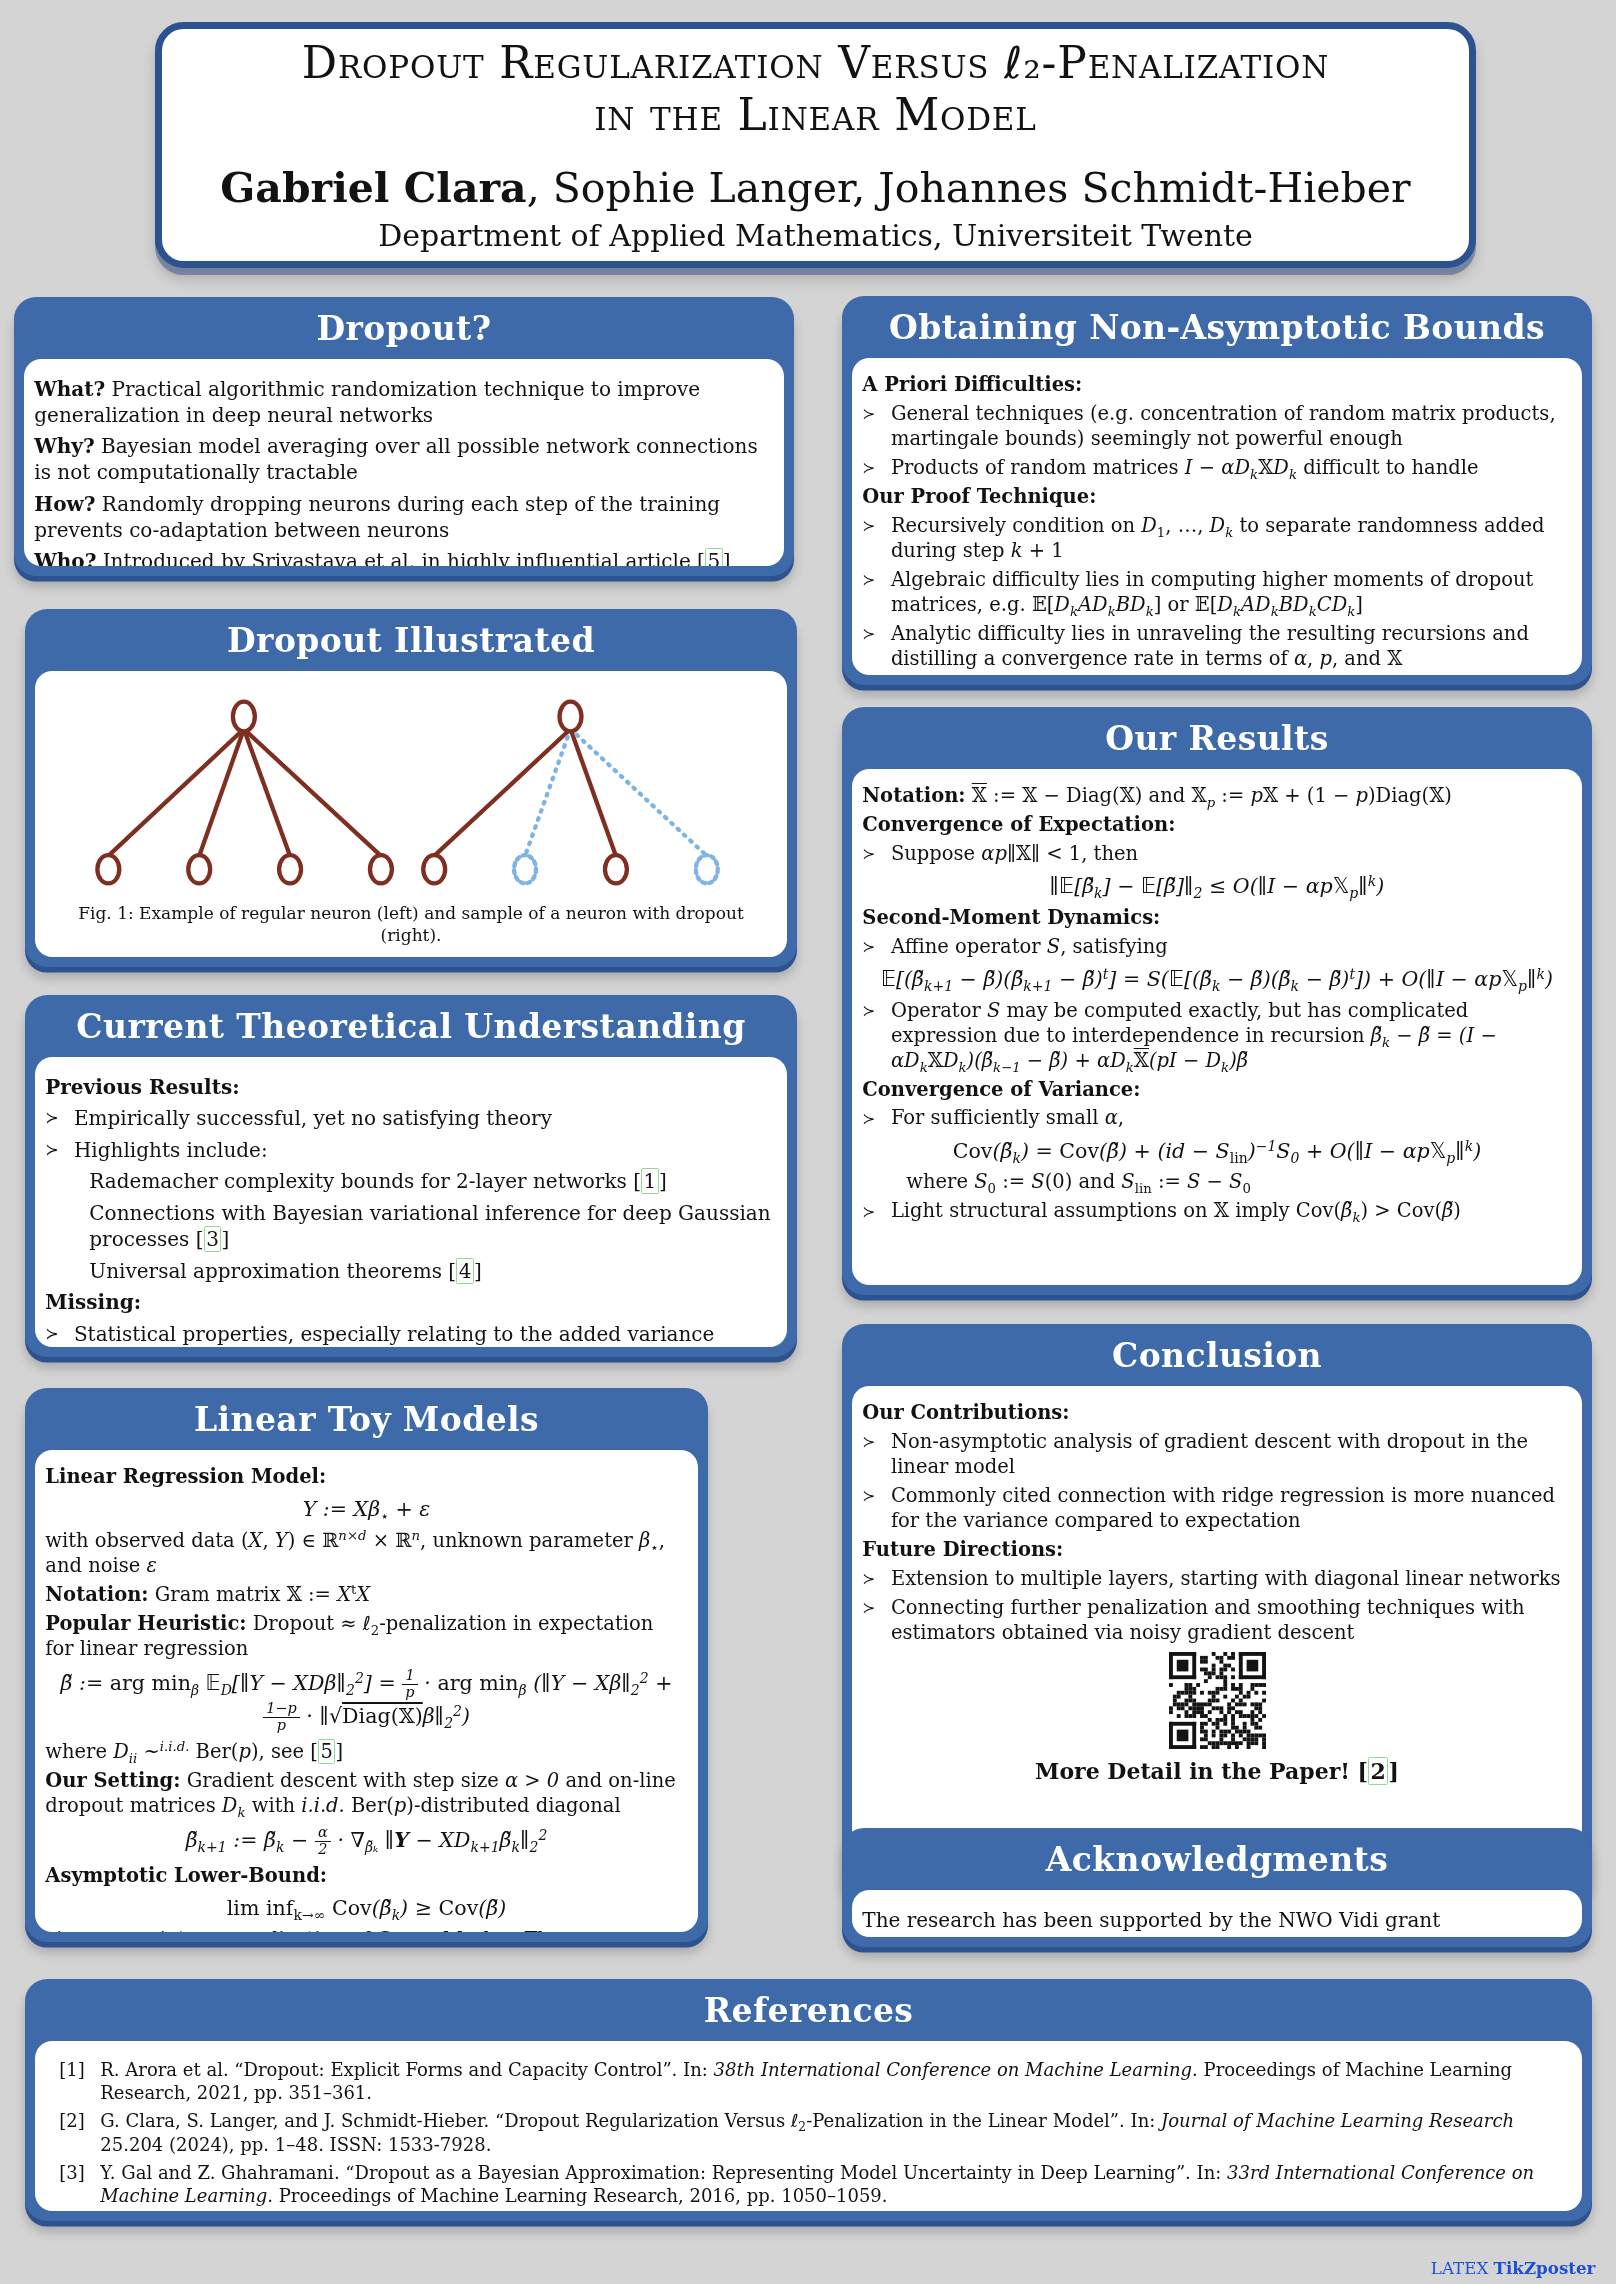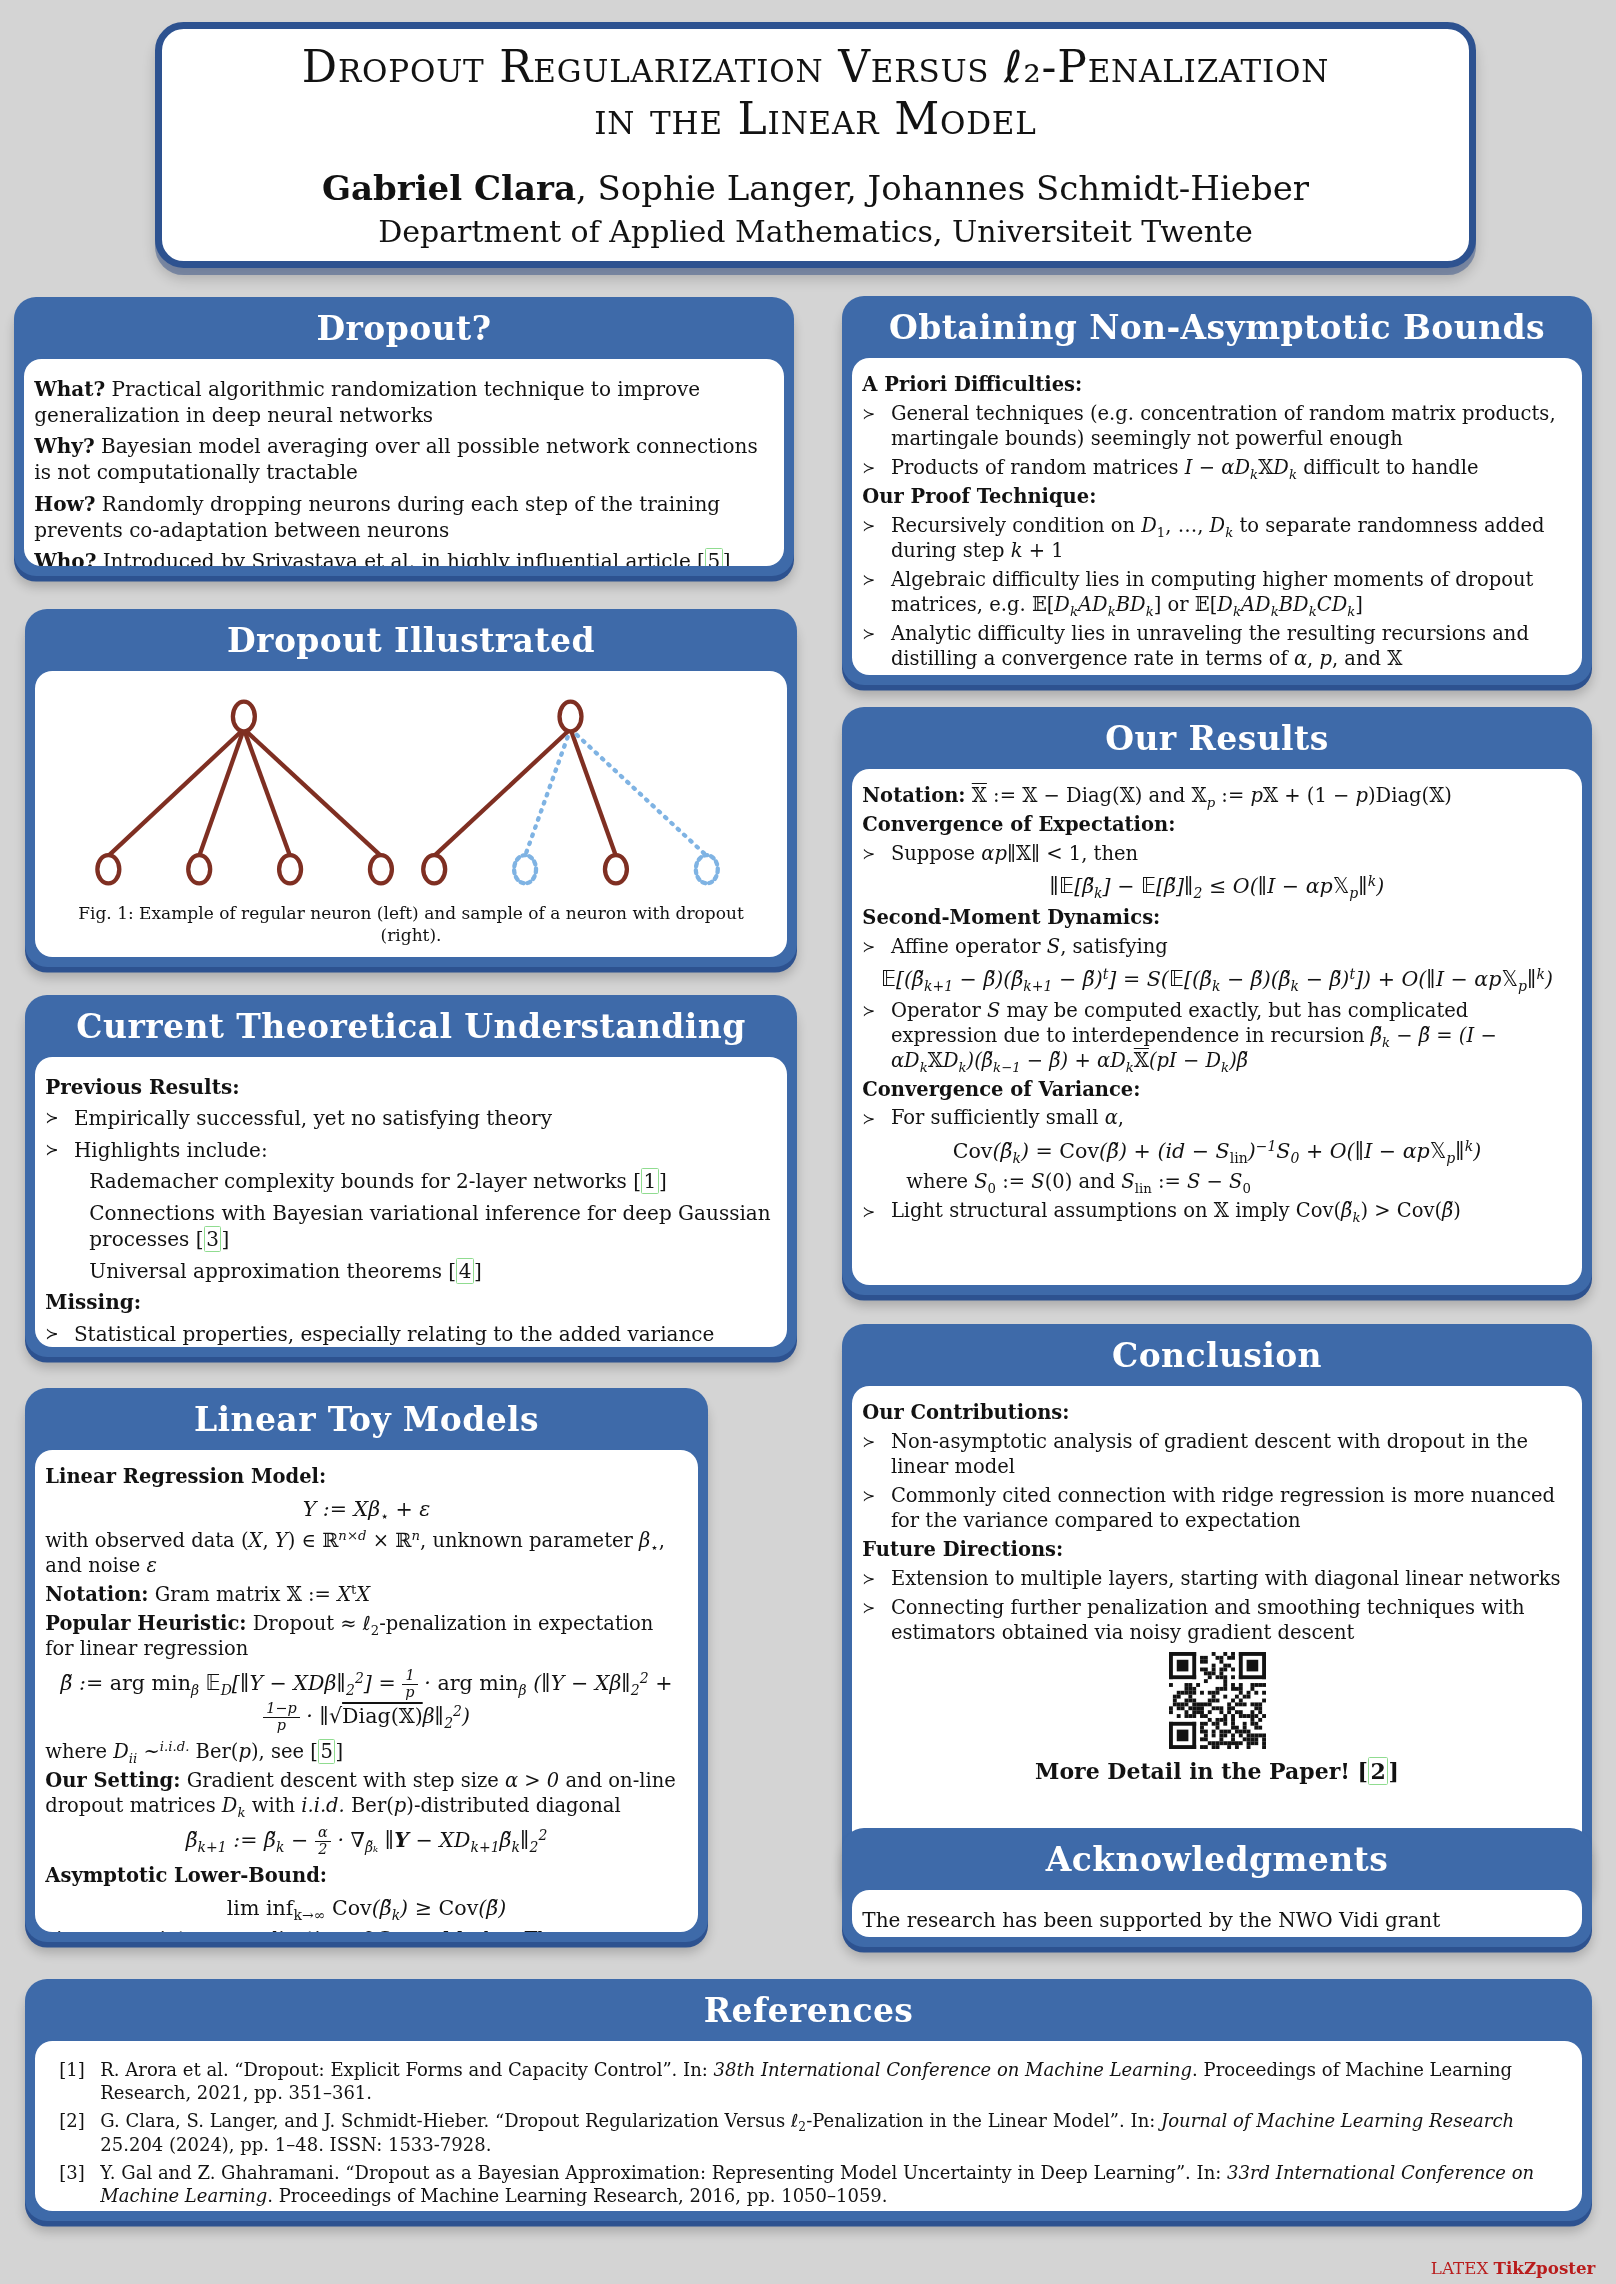--- a/index.html
+++ b/index.html
@@ -5,21 +5,21 @@
   html,body{margin:0;padding:0;background:#d4d4d4;}
   .poster{position:relative;width:1616px;height:2284px;background:var(--bg,#d4d4d4);
     font-family:"DejaVu Serif","DejaVu Sans",serif;color:var(--text,#121212);overflow:hidden;}
 
   
   .title-card{position:absolute;left:155px;top:22px;width:1307px;height:232px;background:#fff;
     border:7.1px solid var(--block-border,#2d5290);border-radius:28.6px;
     box-shadow:0 7.1px 0 rgba(40,70,130,.45),0 11px 12.7px rgba(0,0,0,.18);
     display:flex;flex-direction:column;justify-content:center;align-items:center;}
   .ptitle{font-size:44px;font-variant:small-caps;letter-spacing:0.8px;line-height:1.18;}
-  .pauthors{font-size:34px;margin-top:23px;}
+  .pauthors{font-size:41px;margin-top:23px;}
   .paffil{font-size:30px;margin-top:6.3px;}
 
   
   .block{position:absolute;background:var(--block-blue,#3e6aa9);border-radius:22px;
     box-shadow:0 5.6px 0 var(--block-border,#2d5290),0 11px 11px rgba(0,0,0,.20);}
   .btitle{height:62px;display:flex;align-items:center;justify-content:center;color:#fff;
     font-weight:bold;font-size:33px;letter-spacing:0.4px;}
   .bbody{position:absolute;left:10.3px;right:10.3px;top:62px;bottom:10.3px;background:#fff;
     border-radius:17.4px;padding:11px 10px;font-size:20px;line-height:1.3;overflow:hidden;}
   .dense{font-size:19.5px;line-height:1.28;}
@@ -57,21 +57,21 @@
   .node{fill:#fff;stroke:var(--neuron-solid,#7f2f22);stroke-width:5.5;}
   .node.drop{stroke:var(--neuron-dropped,#7fb3e3);stroke-dasharray:4 5;stroke-linecap:round;}
   .figcap{text-align:center;font-size:17px;margin-top:12.7px;}
 
   
   .qrwrap{display:flex;justify-content:center;margin-top:6.3px;}
   .qrwrap svg{background:#fff;}
   .qrcap{text-align:center;font-size:22px;margin-top:8px;}
 
   
-  .badge{position:absolute;right:20.6px;bottom:6.3px;font-size:16.7px;color:#b91c1c;}
+  .badge{position:absolute;right:20.6px;bottom:6.3px;font-size:16.7px;color:#1d4ed8;}
 </style>
 </head>
 <body>
 
 <div class="poster">
 
   <div class="title-card">
     <div class="ptitle">Dropout Regularization Versus ℓ₂-Penalization</div>
     <div class="ptitle">in the Linear Model</div>
     <div class="pauthors"><span class="bf">Gabriel Clara</span><span>, Sophie Langer, Johannes Schmidt-Hieber</span></div>

